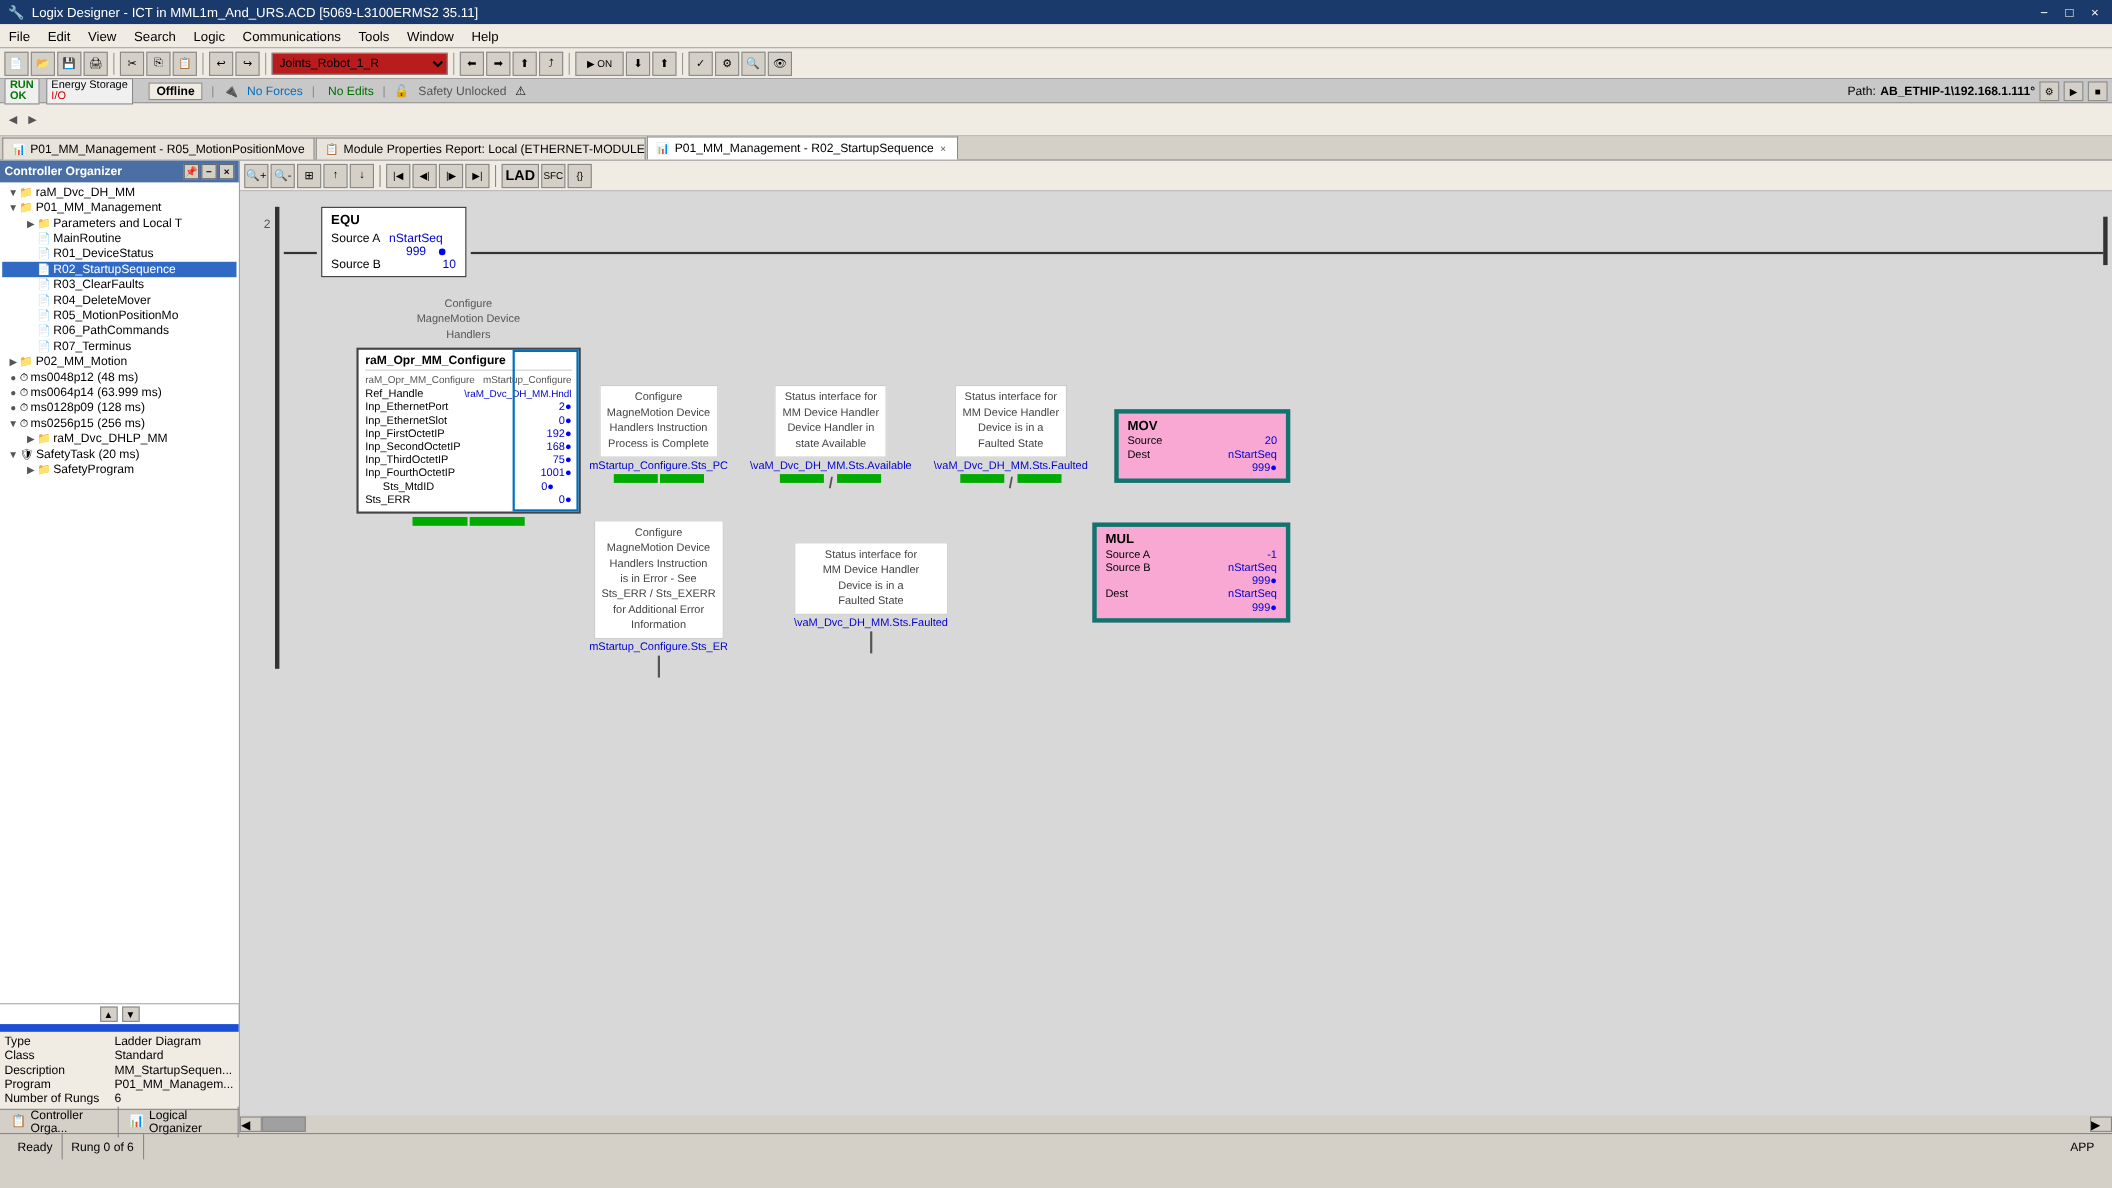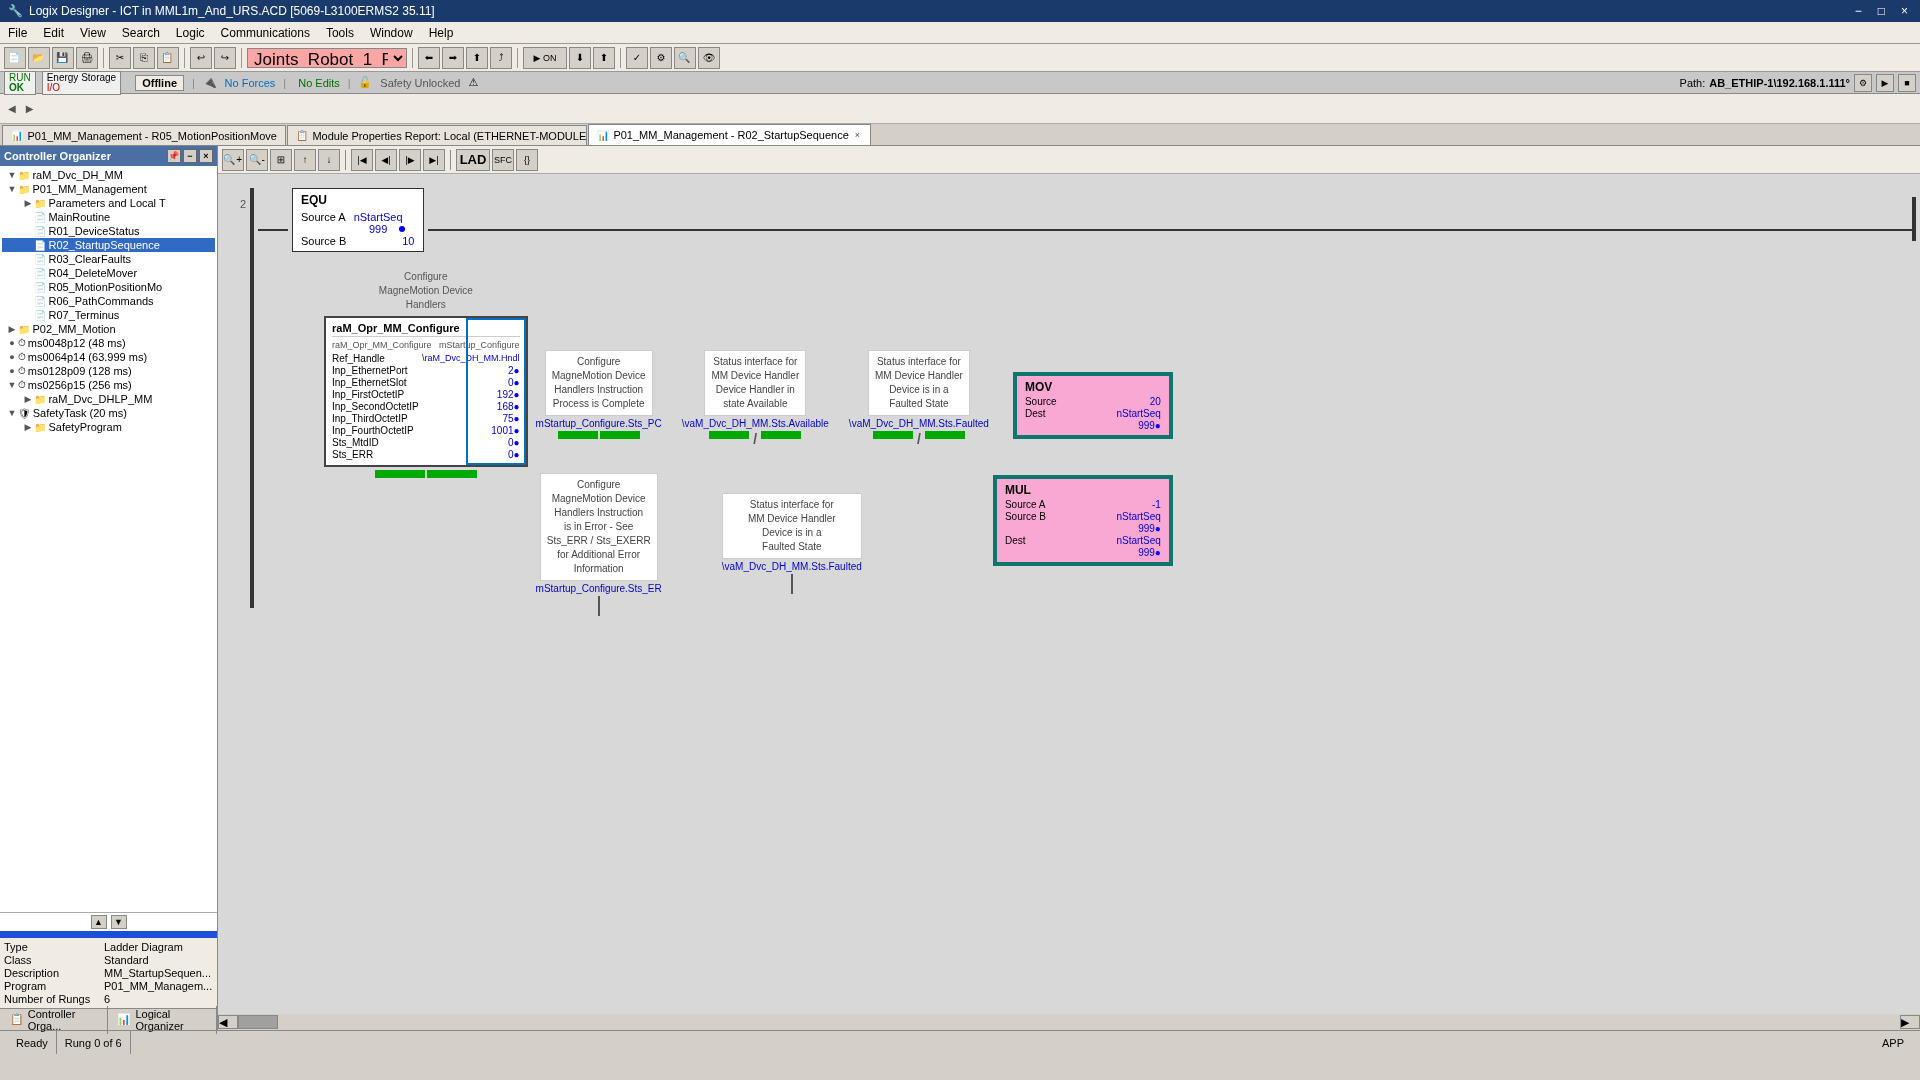--- a/index.html
+++ b/index.html
@@ -12,21 +12,21 @@
     .title-btn { color: white; cursor: pointer; font-size: 12px; padding: 0 4px; }
     
     
     .menu-bar { height: 22px; background: #f0ece4; display: flex; align-items: center; border-bottom: 1px solid #999; }
     .menu-item { padding: 2px 8px; cursor: pointer; font-size: 12px; color: #000; }
     
     
     .toolbar { height: 28px; background: #f0ece4; display: flex; align-items: center; padding: 2px 4px; gap: 2px; border-bottom: 1px solid #999; }
     .toolbar-btn { width: 22px; height: 22px; background: #d4d0c8; border: 1px solid #888; cursor: pointer; display: flex; align-items: center; justify-content: center; font-size: 10px; }
     .toolbar-sep { width: 1px; height: 20px; background: #999; margin: 0 3px; }
-    .toolbar-combo { height: 20px; width: 160px; font-size: 17px; background: #fca5a5; border: 1px solid #888; padding: 0 2px; }
+    .toolbar-combo { height: 20px; width: 160px; font-size: 11px; background: #b91c1c; border: 1px solid #888; padding: 0 2px; }
     .path-icon-btn { width: 18px; height: 18px; background: #d4d0c8; border: 1px solid #888; cursor: pointer; display: flex; align-items: center; justify-content: center; font-size: 9px; }
     
     
     .ribbon { height: 30px; background: #f0ece4; display: flex; align-items: center; padding: 2px 4px; gap: 2px; border-bottom: 1px solid #aaa; }
     .ribbon-arrows { display: flex; align-items: center; color: #555; padding: 0 4px; font-size: 10px; }
     .no-forces { color: #0070c0; font-weight: normal; }
     .no-edits { color: #007000; }
     .safety-unlocked { color: #555; }
     .favorites-bar { display: flex; align-items: center; flex: 1; overflow: hidden; font-size: 11px; }
     .fav-item { padding: 2px 6px; cursor: pointer; white-space: nowrap; color: #000; }
@@ -152,21 +152,21 @@
   <div class="toolbar-btn">⬆</div>
   <div class="toolbar-sep"></div>
   <div class="toolbar-btn">✓</div>
   <div class="toolbar-btn">⚙</div>
   <div class="toolbar-btn">🔍</div>
   <div class="toolbar-btn">👁</div>
 </div>
 
 <div class="online-bar">
   <div class="online-status">
-    <span style="font-weight:normal; color:#007700;">RUN</span>
+    <span style="font-weight:bold; color:#007700;">RUN</span>
     <span style="font-weight:bold; color:#007700;">OK</span>
   </div>
   <div class="online-status">
     <span>Energy Storage</span>
     <span style="color:#cc0000;">I/O</span>
   </div>
   <div style="flex:1; display:flex; align-items:center; gap:8px; padding: 0 8px;">
     <div class="offline-badge">Offline</div>
     <span style="color:#888;">|</span>
     <span>🔌</span>
@@ -444,21 +444,21 @@
                       <span style="color:#0000cc;">168<span style="color:blue;">●</span></span>
                     </div>
                     <div style="display:flex; justify-content:space-between; margin:1px 0; font-size:10px;">
                       <span>Inp_ThirdOctetIP</span>
                       <span style="color:#0000cc;">75<span style="color:blue;">●</span></span>
                     </div>
                     <div style="display:flex; justify-content:space-between; margin:1px 0; font-size:10px;">
                       <span>Inp_FourthOctetIP</span>
                       <span style="color:#0000cc;">1001<span style="color:blue;">●</span></span>
                     </div>
-                    <div style="display:flex; justify-content:space-between; margin:1px 0; font-size:10px;">
+                    <div style="display:flex; justify-content:space-between; margin:1px 16px; font-size:10px;">
                       <span>Sts_MtdID</span>
                       <span style="color:#0000cc;">0<span style="color:blue;">●</span></span>
                     </div>
                     <div style="display:flex; justify-content:space-between; margin:1px 0; font-size:10px;">
                       <span>Sts_ERR</span>
                       <span style="color:#0000cc;">0<span style="color:blue;">●</span></span>
                     </div>
 
                     <div style="position:absolute; right:0; top:0; width:60px; height:100%; border:2px solid #0070c0; pointer-events:none;"></div>
                   </div>

